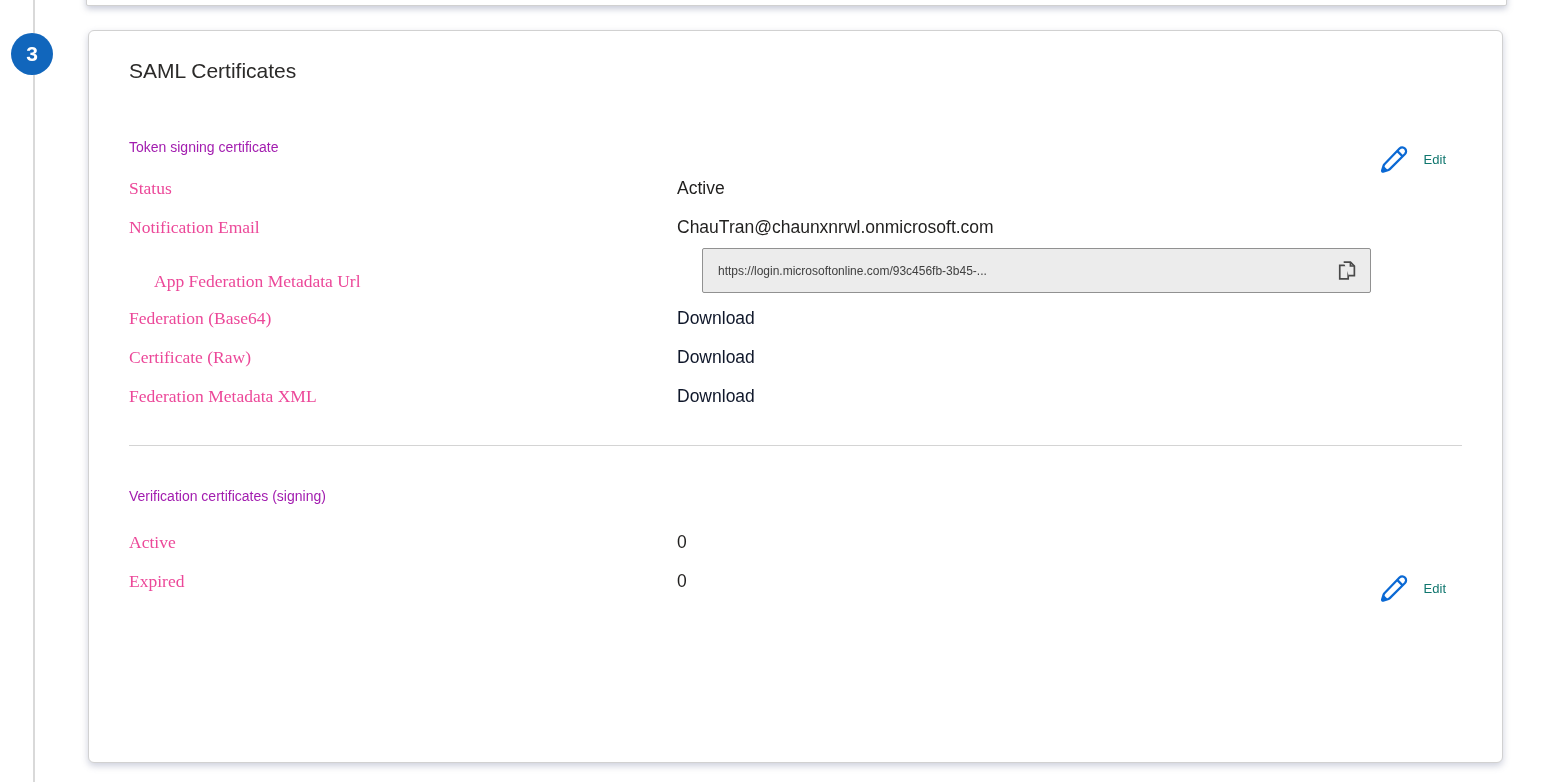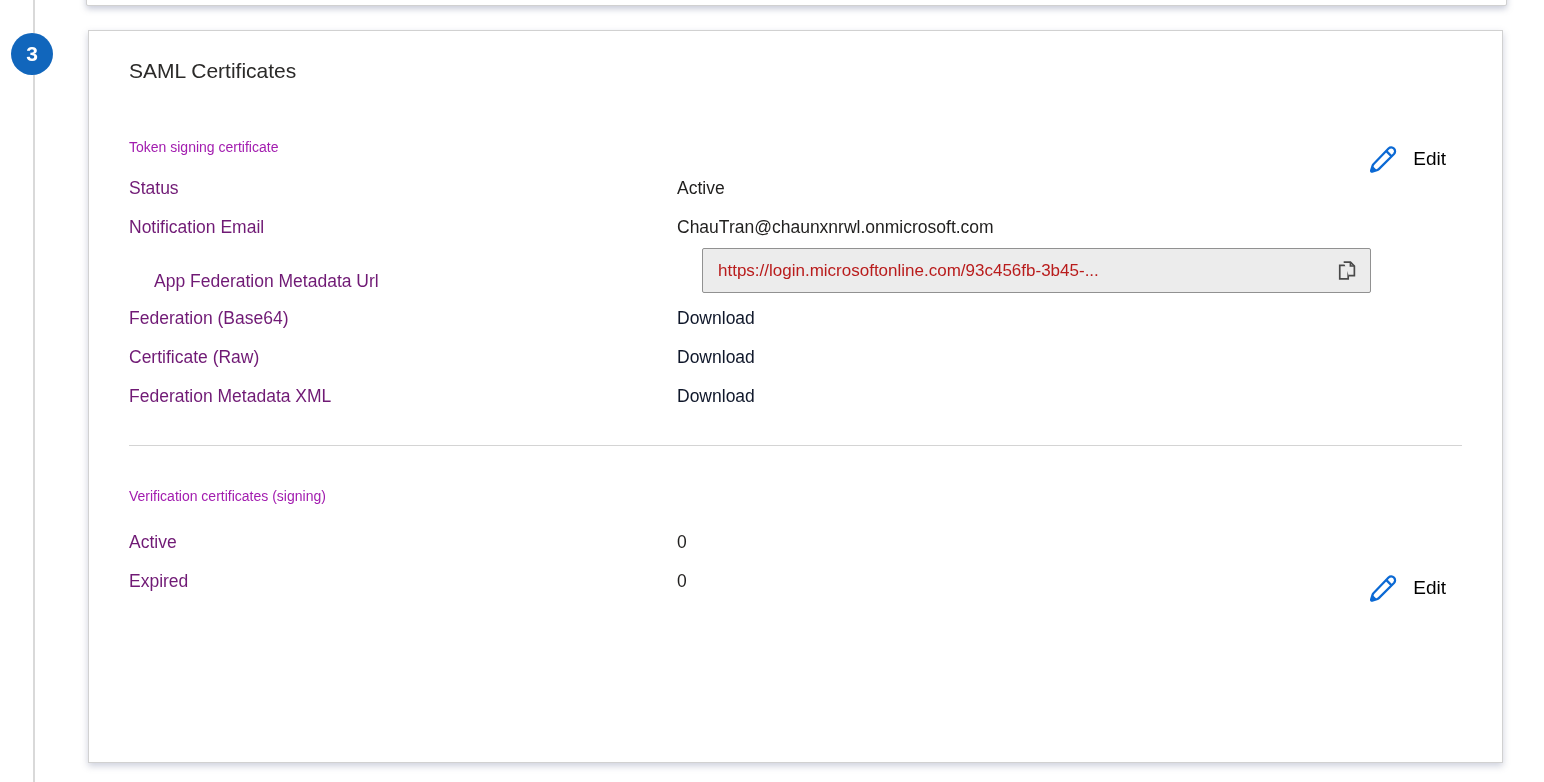--- a/index.html
+++ b/index.html
@@ -50,21 +50,21 @@
   }
 
   
   .card {
     position: absolute;
     left: 88px; top: 30px;
     width: 1415px; height: 733px;
     box-sizing: border-box;
     background: #ffffff;
     border: 1px solid #d1d1d1;
-    border-radius: 0;
+    border-radius: 6px;
     box-shadow: 0 3px 7px rgba(100, 110, 145, 0.32);
     padding: 26px 40px 30px 40px;
     z-index: 2;
   }
 
   .card-title {
     margin: 0 0 50px 0;
     font-size: 21px;
     font-weight: 400;
     line-height: 28px;
@@ -84,21 +84,22 @@
 
   .field-row {
     display: flex;
     align-items: flex-start;
     font-size: 17.5px;
     line-height: 24px;
     margin-bottom: 15px;
   }
   .field-label {
     flex: 0 0 548px;
-    color: #701a75;
+    color: #ec4899;
+    font-family: Liberation Serif, serif;
   }
   .field-value { color: #201f1e; }
 
   a.download-link {
     color: #0f172a;
     text-decoration: none;
     cursor: pointer;
   }
 
   
@@ -110,22 +111,22 @@
     background: #ececec;
     border: 1px solid #919191;
     border-radius: 2px;
     display: flex;
     align-items: center;
     padding: 0 8px 0 15px;
     cursor: text;
   }
   .copybox-text {
     flex: 1 1 auto;
-    font-size: 17px;
-    color: #b91c1c;
+    font-size: 12px;
+    color: #404040;
     white-space: nowrap;
     overflow: hidden;
   }
   .copy-btn {
     flex: 0 0 auto;
     background: transparent;
     border: none;
     padding: 0 2px;
     margin-left: 8px;
     cursor: pointer;
@@ -145,22 +146,22 @@
     display: flex;
     align-items: center;
     gap: 15px;
     background: transparent;
     border: none;
     padding: 4px 6px;
     cursor: pointer;
     font-family: inherit;
   }
   .edit-btn .edit-label {
-    font-size: 19px;
-    color: #000000;
+    font-size: 13px;
+    color: #0f766e;
   }
   .edit-btn.edit-token { top: 108px; }
   .edit-btn.edit-verification { top: 537px; }
 
   .icon-wrap { display: flex; align-items: center; }
 </style>
 </head>
 <body>
 
 <div class="stage">

